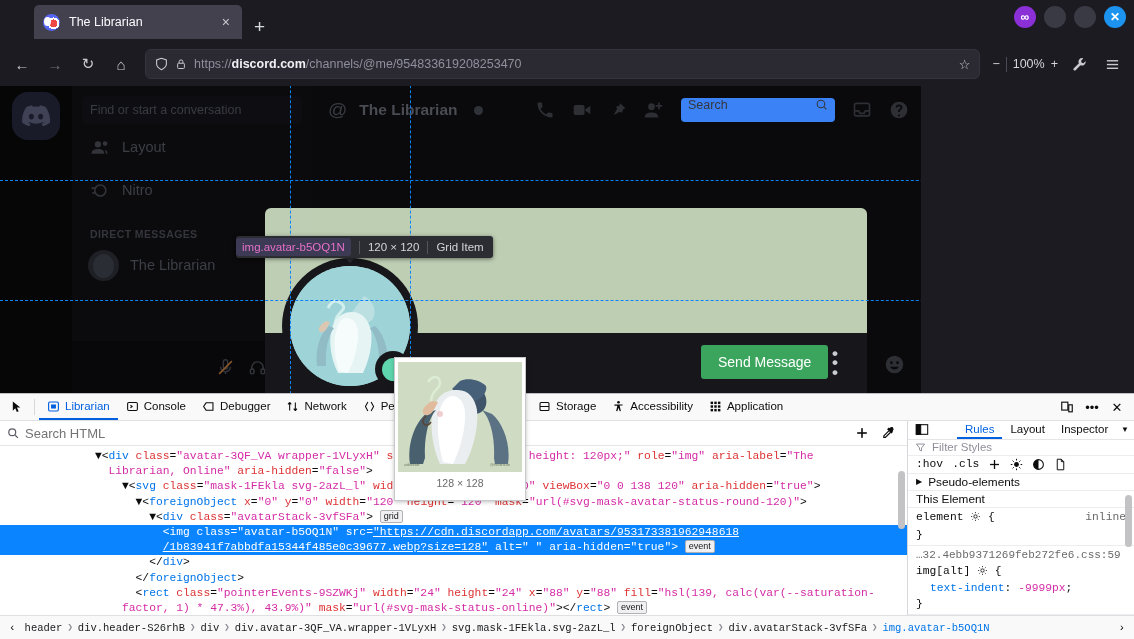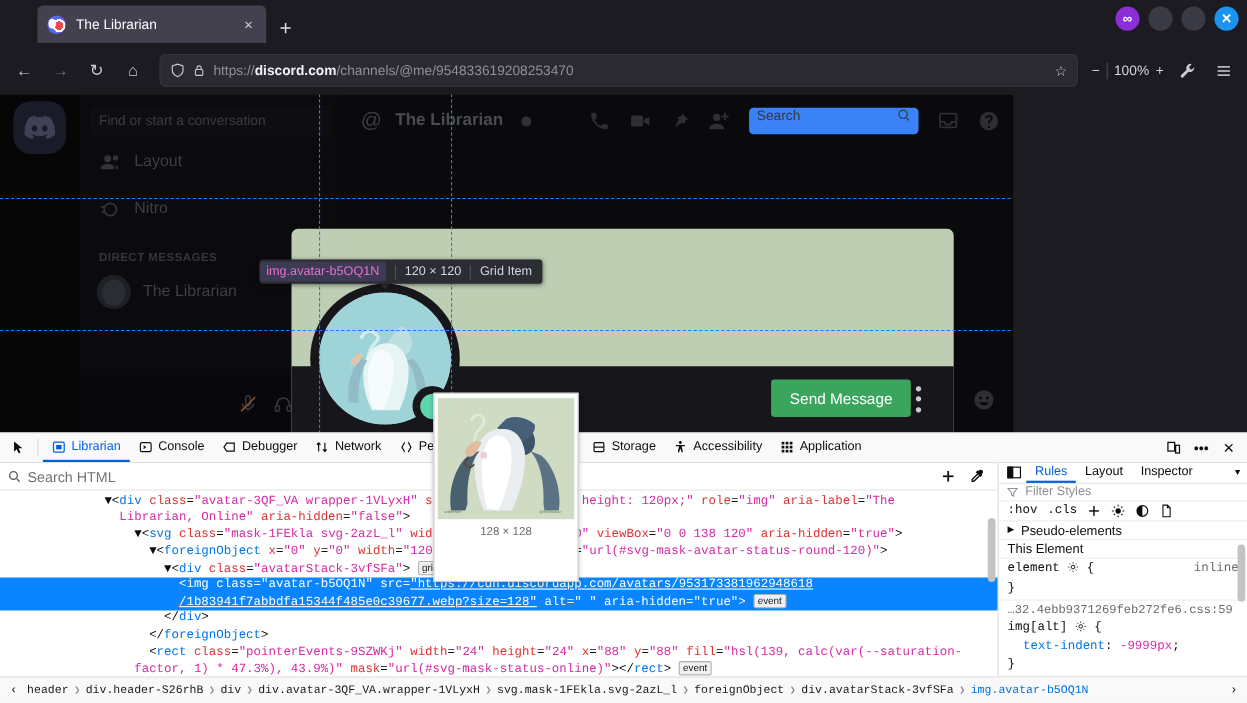--- a/index.html
+++ b/index.html
@@ -148,21 +148,21 @@
           vertical-align:1px; line-height:11px;}
   .mlink{ color:#0074e8; text-decoration:underline;}
   .mline.sel .mlink{ color:#fff;}
   .vscroll{ position:absolute; right:2px; top:50px; width:7px; height:58px; background:#c3c3c6; border-radius:4px;}
 
   .dt-right{ flex:1; position:relative; display:flex; flex-direction:column; background:#fff;}
   .rules-tabs{ height:25px; display:flex; align-items:center; border-bottom:1px solid #e5e5e7; padding-left:3px;}
   .rules-tabs .ico{ width:22px;height:100%;display:flex;align-items:center;justify-content:center;cursor:pointer;}
   .rt{ font-size:11.5px; padding:0 8px; height:100%; display:flex; align-items:center; cursor:pointer;
        border-bottom:2px solid transparent; color:#0c0c0d;}
-  .rt.active{ color:#0060df; border-bottom-color:#0060df;}
+  .rt.active{ color:#0060df; border-bottom-color:#0060df;margin-left:24px;}
   .rt-more{ margin-left:auto; padding-right:5px; font-size:8px; color:#0c0c0d; cursor:pointer;}
   .filter-row{ height:22px; display:flex; align-items:center; gap:6px; padding:0 7px; border-bottom:1px solid #ededf0;}
   .filter-row .ph{ font-size:11.5px; color:#8f8f9b;}
   .tool-row{ height:24px; display:flex; align-items:center; gap:9px; padding:0 8px; border-bottom:1px solid #ededf0;
              font-size:11.3px; font-family:"Liberation Mono", monospace;}
   .tool-row .t{ cursor:pointer;}
   .tool-row .ic{ cursor:pointer; display:flex; align-items:center;}
   .pseudo-row{ height:23px; display:flex; align-items:center; gap:6px; padding:0 8px; font-size:11.8px;
                border-bottom:1px solid #ededf0;}
   .this-elem{ height:23px; display:flex; align-items:center; padding:0 8px; font-size:11.8px; border-bottom:1px solid #ededf0;}
@@ -176,21 +176,21 @@
 
   .breadcrumb{ position:absolute; left:0; bottom:0; width:1134px; height:24px; background:#f9f9fa;
                border-top:1px solid #e0e0e2; display:flex; align-items:center; padding:0 4px; gap:0;
                font-family:"Liberation Mono", monospace; font-size:10.5px; overflow:hidden;}
   .bc-arrow{ padding:0 5px; color:#0c0c0d; font-size:11px; cursor:pointer;}
   .bc-item{ padding:0 4px; color:#18191a; cursor:pointer; white-space:nowrap;}
   .bc-item.sel{ color:#0074e8;}
   .bc-sep{ color:#8b8b94; font-size:9px; padding:0 1px;}
 
   
-  .img-preview{ position:absolute; left:394px; top:357px; width:132px; height:172px; background:#fff;
+  .img-preview{ position:absolute; left:394px; top:357px; width:132px; height:144px; background:#fff;
                 border:1px solid #c9c9cd; z-index:20; box-shadow:0 1px 4px rgba(0,0,0,.25);
                 display:flex; flex-direction:column; align-items:center; padding-top:4px;}
   .img-preview .thumb{ width:124px; height:110px; background:#cfdcc3; position:relative; overflow:hidden;}
   .img-preview .cap{ font-size:10.5px; color:#6a6a6a; font-family:"Liberation Sans",sans-serif; margin-top:5px;}
 </style>
 </head>
 <body>
 
 <div id="root">
 

